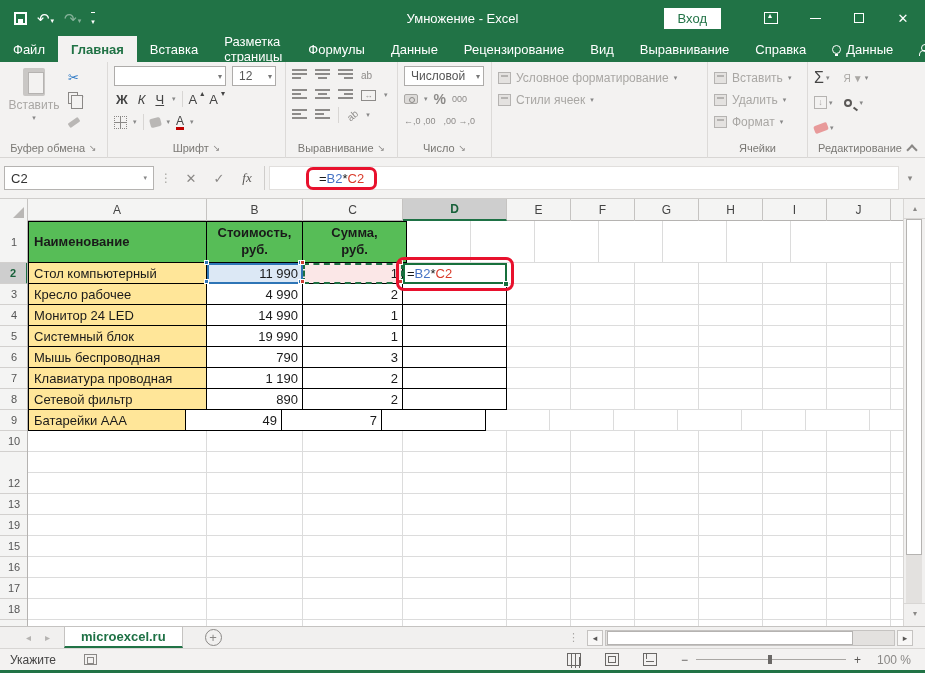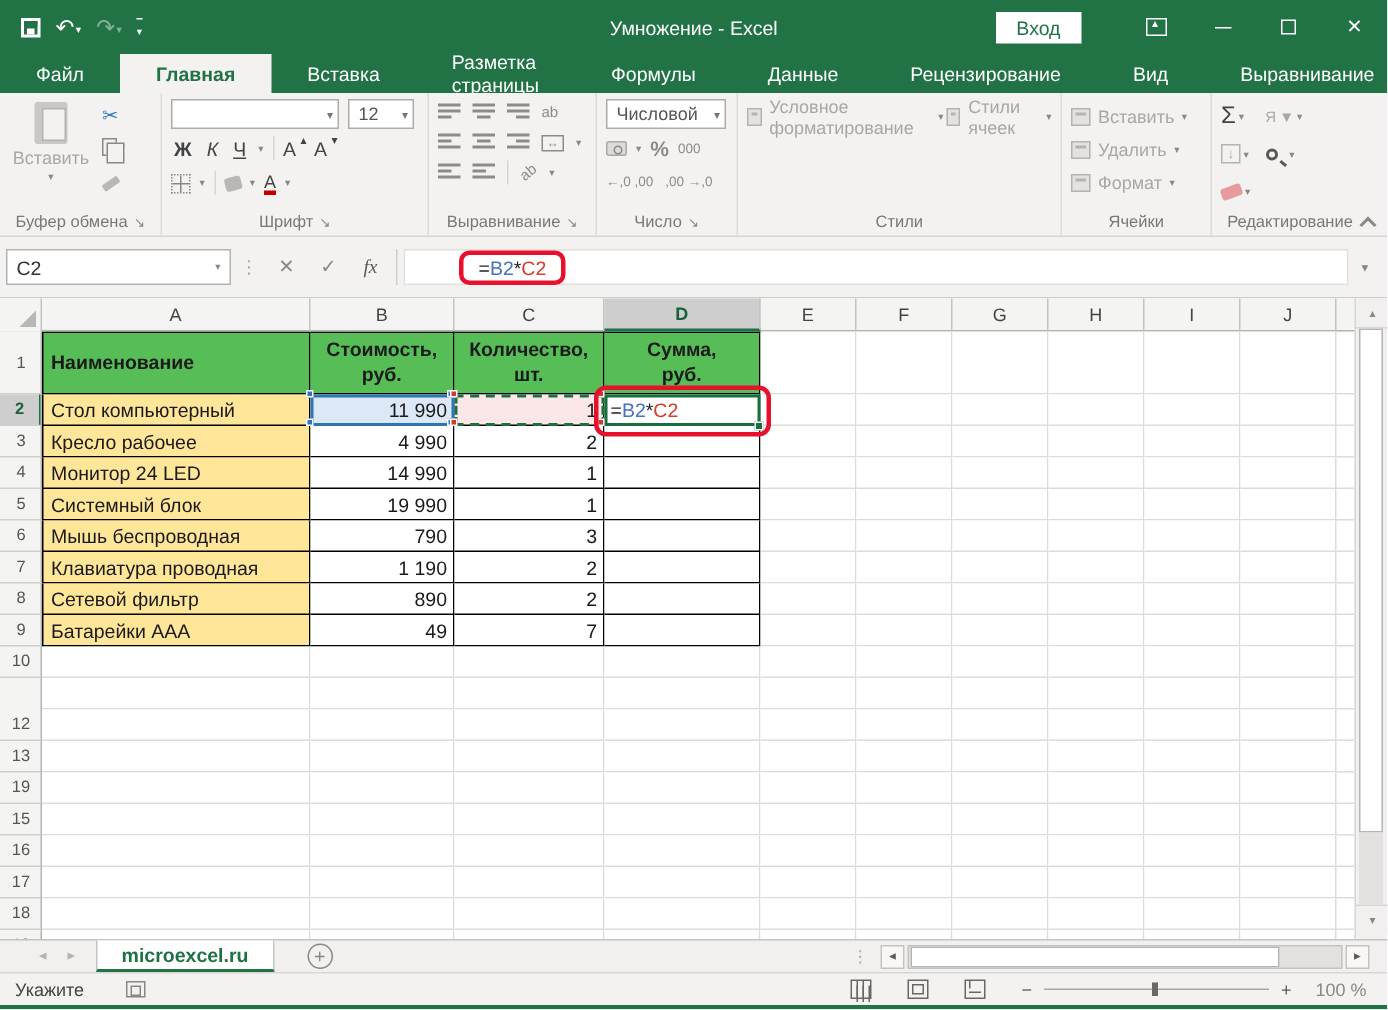--- a/index.html
+++ b/index.html
@@ -23,21 +23,21 @@
   .signin { background:#fff; color:#217346; font-size:13px; padding:3px 14px; margin-right:28px; }
   .winbtn { width:44px; height:36px; display:flex; align-items:center; justify-content:center; font-size:13px; }
   .ic-ribbonopts { width:14px; height:12px; border:1px solid #fff; position:relative; }
   .ic-ribbonopts:before { content:"▴"; position:absolute; left:3px; top:-2px; font-size:8px; color:#fff; }
   .ic-min { width:11px; border-top:1px solid #fff; }
   .ic-max { width:10px; height:10px; border:1px solid #fff; }
 
   
   .tabbar { position:absolute; left:0; top:36px; width:925px; height:26px; background:#217346;
     display:flex; align-items:stretch; color:#fff; font-size:13px; }
-  .rtab { display:flex; align-items:center; padding:0 24px; cursor:default; gap:5px; }
+  .rtab { display:flex; align-items:center; padding:0 13px; cursor:default; gap:5px; }
   .rtab.active { background:#f3f2f1; color:#217346; font-weight:bold; }
   .ic-lamp { width:9px; height:9px; border:1px solid #fff; border-radius:50%; position:relative; }
   .ic-lamp:before { content:""; position:absolute; left:2px; bottom:-3px; width:3px; height:2px; background:#fff; }
   .ic-person { width:11px; height:11px; position:relative; }
   .ic-person:before { content:""; position:absolute; left:2px; top:0; width:6px; height:6px; border:1px solid #fff; border-radius:50%; }
   .ic-person:after { content:""; position:absolute; left:0; bottom:-1px; width:10px; height:5px; border:1px solid #fff; border-bottom:none; border-radius:5px 5px 0 0; }
 
   
   .ribbon { position:absolute; left:0; top:62px; width:925px; height:96px; background:#f3f2f1;
     border-bottom:1px solid #d8d6d4; display:flex; color:#444; }
@@ -394,35 +394,32 @@
           <span class="smalltxt">,00 →,0</span>
         </div>
       </div>
       <div class="glabel">
           <span>Число</span>
           <span class="launcher">↘</span>
         </div>
     </div>
 
     <div class="rgroup" style="width:216px">
-      <div class="gbody" style="flex-direction:row; gap:2px; padding-top:6px;">
+      <div class="gbody" style="flex-direction:column; gap:2px; padding-top:6px;">
         <div class="styleitem">
             <span class="ic-box"></span>
             <span>Условное форматирование</span>
             <span class="dd8">▾</span>
           </div>
         <div class="styleitem">
             <span class="ic-box"></span>
             <span>Стили ячеек</span>
             <span class="dd8">▾</span>
           </div>
       </div>
-      <div class="glabel">
-          <span>Стили</span>
-        </div>
     </div>
 
     <div class="rgroup" style="width:100px">
       <div class="gbody" style="flex-direction:column; gap:2px; padding-top:6px;">
         <div class="styleitem">
             <span class="ic-box"></span>
             <span>Вставить</span>
             <span class="dd8">▾</span>
           </div>
         <div class="styleitem">
@@ -533,22 +530,20 @@
         <div class="rh" style="height: 21px;">17</div>
         <div class="rh" style="height: 21px;">18</div>
         <div class="rh" style="height: 21px;">19</div>
       </div>
     <div class="cellsarea">
       <div id="cells-rows">
           <div class="grid-row" style="height: 42px;">
             <div class="cell t tt tl th left" style="width: 179px;">Наименование</div>
             <div class="cell t tt th" style="width: 96px;">Стоимость,
 руб.</div>
-            <div class="cell t tt th" style="width: 100px;">Количество,
-шт.</div>
             <div class="cell t tt th" style="width: 104px;">Сумма,
 руб.</div>
             <div class="cell" style="width: 64px;"></div>
             <div class="cell" style="width: 64px;"></div>
             <div class="cell" style="width: 64px;"></div>
             <div class="cell" style="width: 64px;"></div>
             <div class="cell" style="width: 64px;"></div>
             <div class="cell" style="width: 64px;"></div>
             <div class="fillerc"></div>
           </div>
@@ -642,21 +637,21 @@
             <div class="cell t" style="width: 104px;"></div>
             <div class="cell" style="width: 64px;"></div>
             <div class="cell" style="width: 64px;"></div>
             <div class="cell" style="width: 64px;"></div>
             <div class="cell" style="width: 64px;"></div>
             <div class="cell" style="width: 64px;"></div>
             <div class="cell" style="width: 64px;"></div>
             <div class="fillerc"></div>
           </div>
           <div class="grid-row" style="height: 21px;">
-            <div class="cell t tl name" style="width: 179px;">Батарейки AAA</div>
+            <div class="cell t tl name" style="width: 158px;">Батарейки AAA</div>
             <div class="cell t num" style="width: 96px;">49</div>
             <div class="cell t num" style="width: 100px;">7</div>
             <div class="cell t" style="width: 104px;"></div>
             <div class="cell" style="width: 64px;"></div>
             <div class="cell" style="width: 64px;"></div>
             <div class="cell" style="width: 64px;"></div>
             <div class="cell" style="width: 64px;"></div>
             <div class="cell" style="width: 64px;"></div>
             <div class="cell" style="width: 64px;"></div>
             <div class="fillerc"></div>

